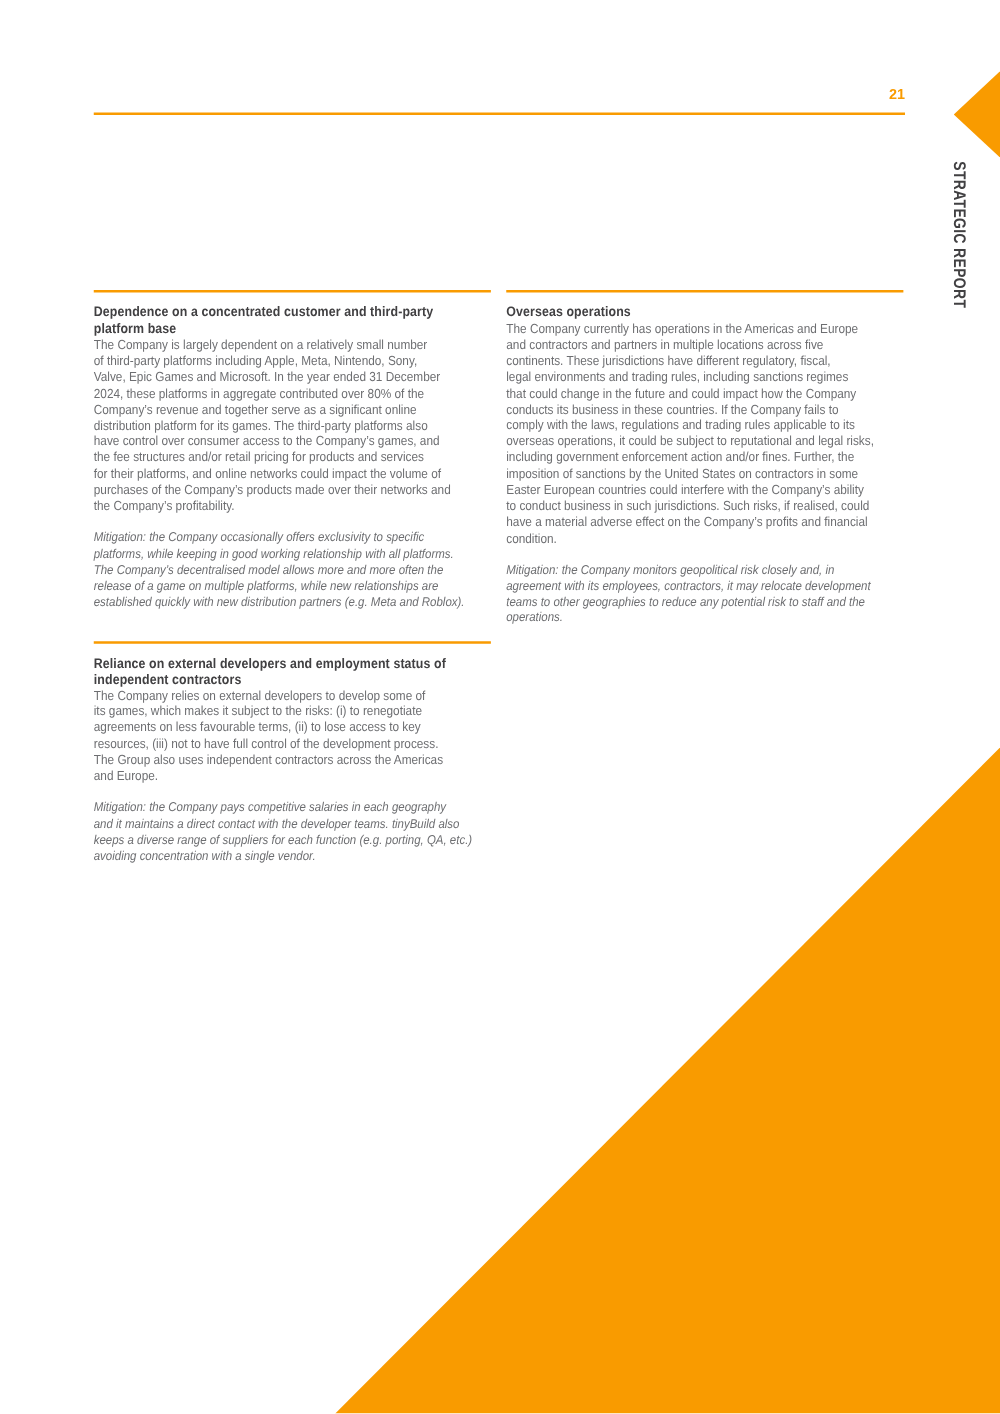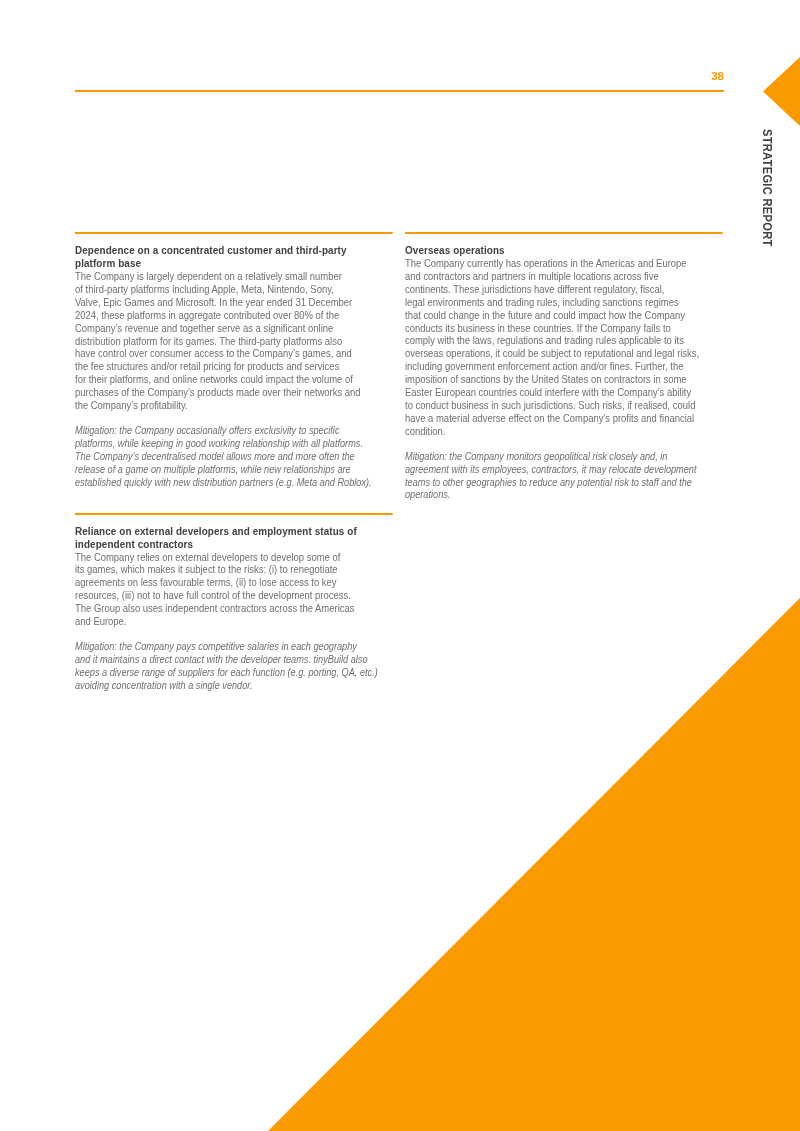--- a/index.html
+++ b/index.html
@@ -86,21 +86,21 @@
     clip-path: polygon(100% 0, 100% 100%, 0 100%);
   }
 </style>
 </head>
 <body>
 
 <div class="page">
 
   <div class="top-rule"></div>
 
-  <div class="page-number">38</div>
+  <div class="page-number">21</div>
 
   <div class="corner-arrow"></div>
 
   <div class="side-label">STRATEGIC REPORT</div>
 
   <div class="col col-left">
 
     <section class="risk-section">
       <h3>Dependence on a concentrated customer and third-party
 platform base</h3>

